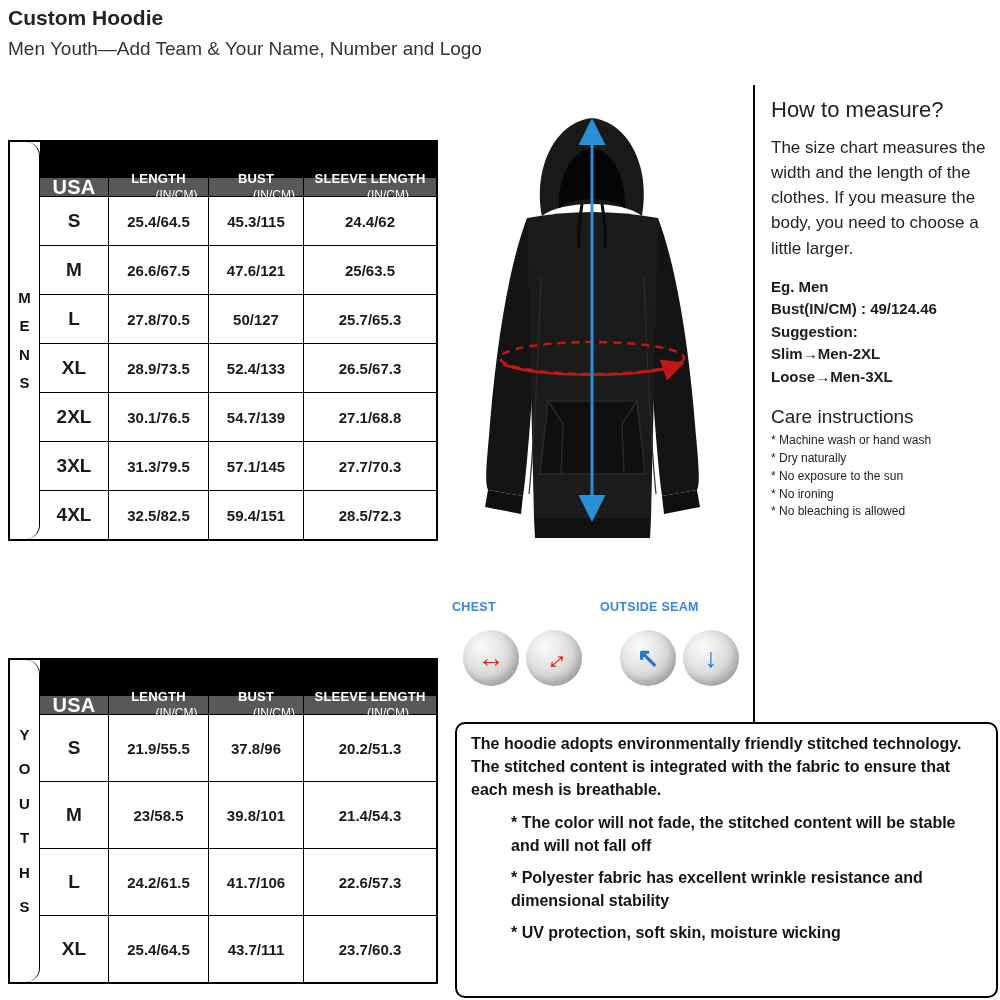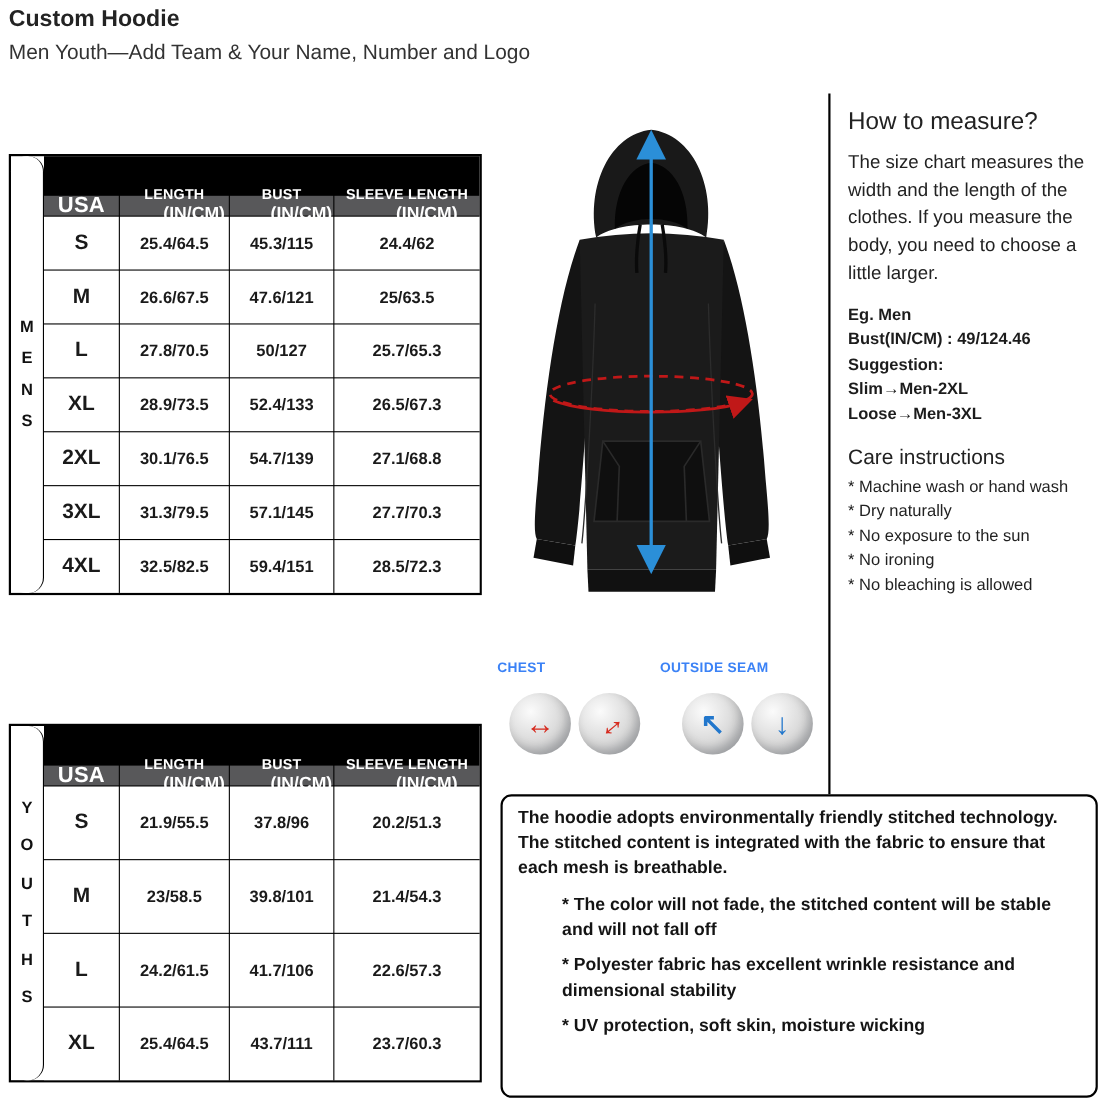--- a/index.html
+++ b/index.html
@@ -18,21 +18,21 @@
   .group-text { width:14px; font-weight:700; font-size:15px; word-break:break-all; text-align:center; color:#111; }
   .mens .group-text { line-height:1.9; }
   .youths .group-text { line-height:2.3; }
 
   .tbl { flex:1; display:grid; gap:1px; background:#000; }
   .mens .tbl { grid-template-columns:68px 99px 94px 1fr; grid-template-rows:54px; grid-auto-rows:48px; }
   .youths .tbl { grid-template-columns:68px 99px 94px 1fr; grid-template-rows:54px; grid-auto-rows:66px; }
   .cell { background:#fff; display:flex; align-items:center; justify-content:center; text-align:center; }
   .th { background:#58585a; color:#fff; flex-direction:column; line-height:1.25;margin-top:36px; }
   .h-label { font-size:13px; font-weight:700; letter-spacing:.2px; }
-  .h-unit { font-size:16px; font-weight:700;padding-left:36px; }
+  .h-unit { font-size:12px; font-weight:400;padding-left:36px; }
   .th.usa .h-label { font-size:20px; }
   .cell.size { font-size:19px; font-weight:700; }
   .cell.val { font-size:15px; font-weight:700; }
 
   
   .hoodie-wrap { position:absolute; left:435px; top:86px; width:315px; height:505px; }
 
   .measure-label { position:absolute; font-size:12.5px; font-weight:700; color:#3b82f6; letter-spacing:.3px; text-align:left; }
   .chest-label { left:452px; top:600px; width:135px; }
   .seam-label { left:600px; top:600px; width:160px; }
@@ -50,21 +50,21 @@
   #sph3 { left:620px; top:630px; }
   #sph4 { left:683px; top:630px; }
 
   
   .how-panel { position:absolute; left:753px; top:85px; width:247px; height:637px;
                border-left:2px solid #000; padding:12px 6px 0 16px; }
   .how-heading { font-size:22px; font-weight:400; color:#222; margin-bottom:12px; }
   .how-body { font-size:17px; line-height:1.48; color:#222; }
   .example { margin-top:15px; font-size:15px; font-weight:700; line-height:1.5; color:#1c1c1c; }
   .care-heading { font-size:19px; font-weight:400; margin-top:18px; margin-bottom:4px; color:#222; }
-  .care-list div { font-size:15px; line-height:1.48; color:#222; }
+  .care-list div { font-size:12px; line-height:1.48; color:#222; }
 
   
   .notes-box { position:absolute; left:455px; top:722px; width:543px; height:276px;
                border:2px solid #000; border-radius:10px; padding:8px 14px; }
   .notes-intro { font-size:16px; font-weight:700; line-height:1.45; color:#141414; }
   .notes-bullets div { font-size:16px; font-weight:700; line-height:1.45; margin-top:9px; color:#141414;margin-left:40px; }
 </style>
 </head>
 <body>
 

